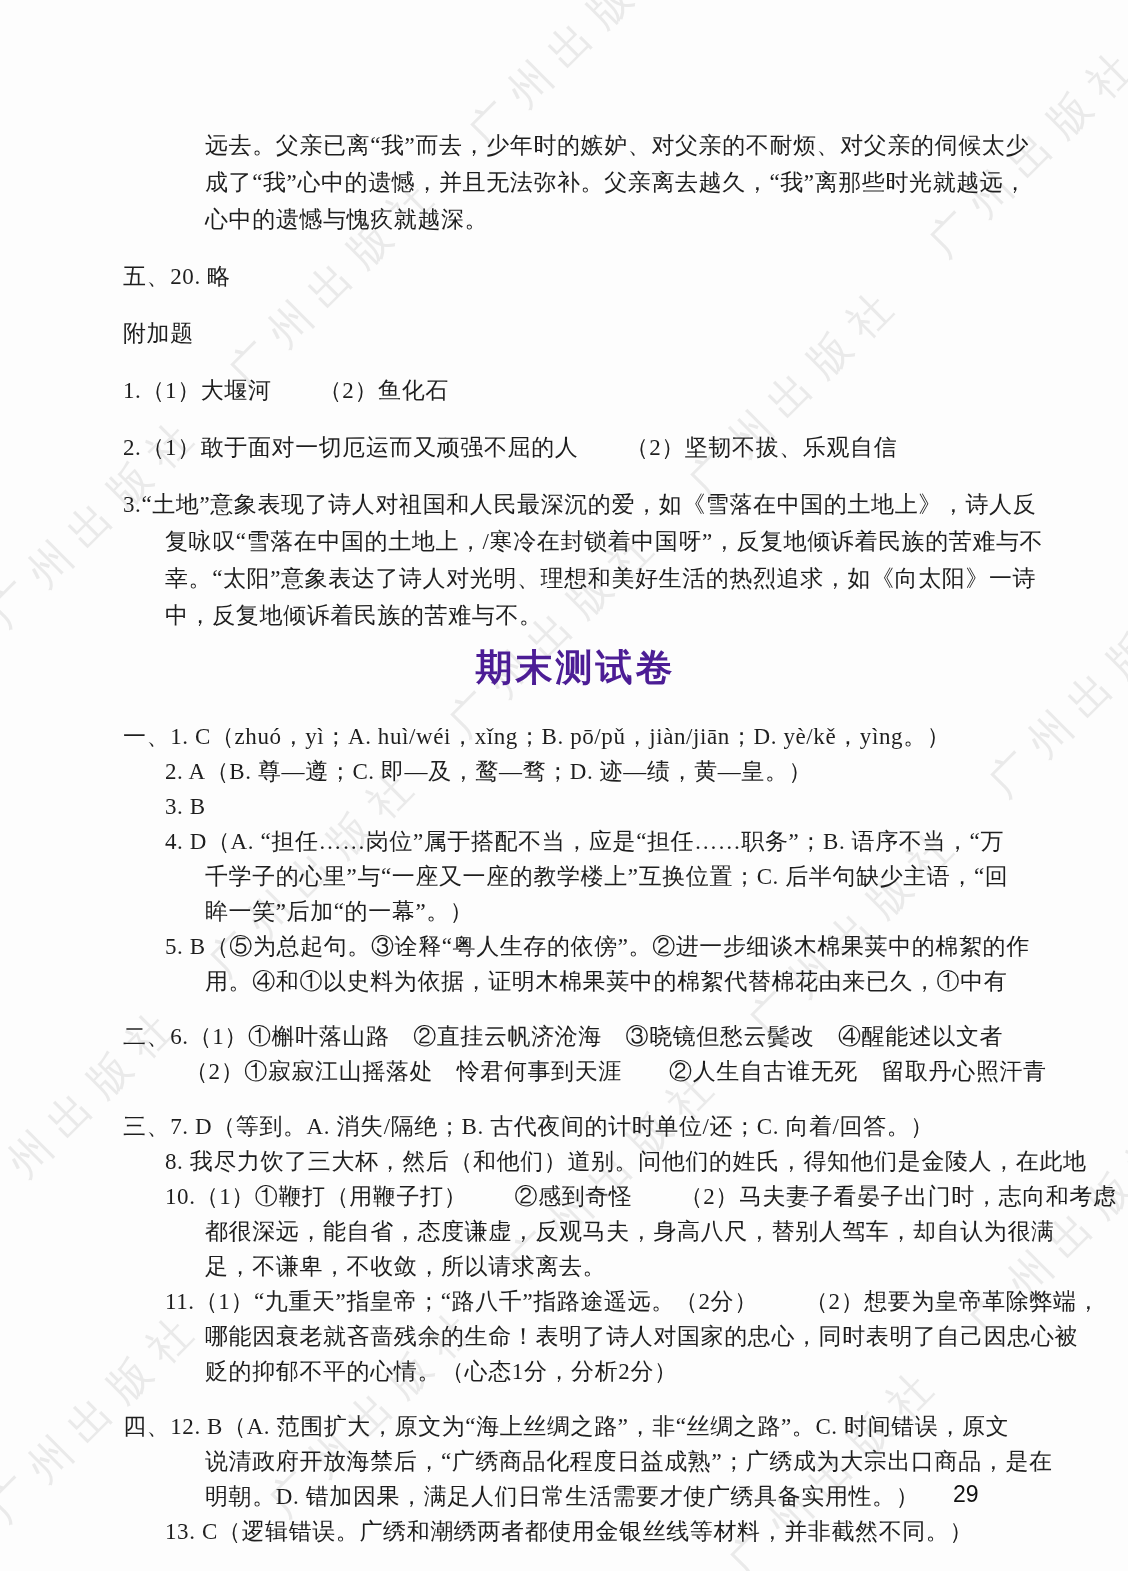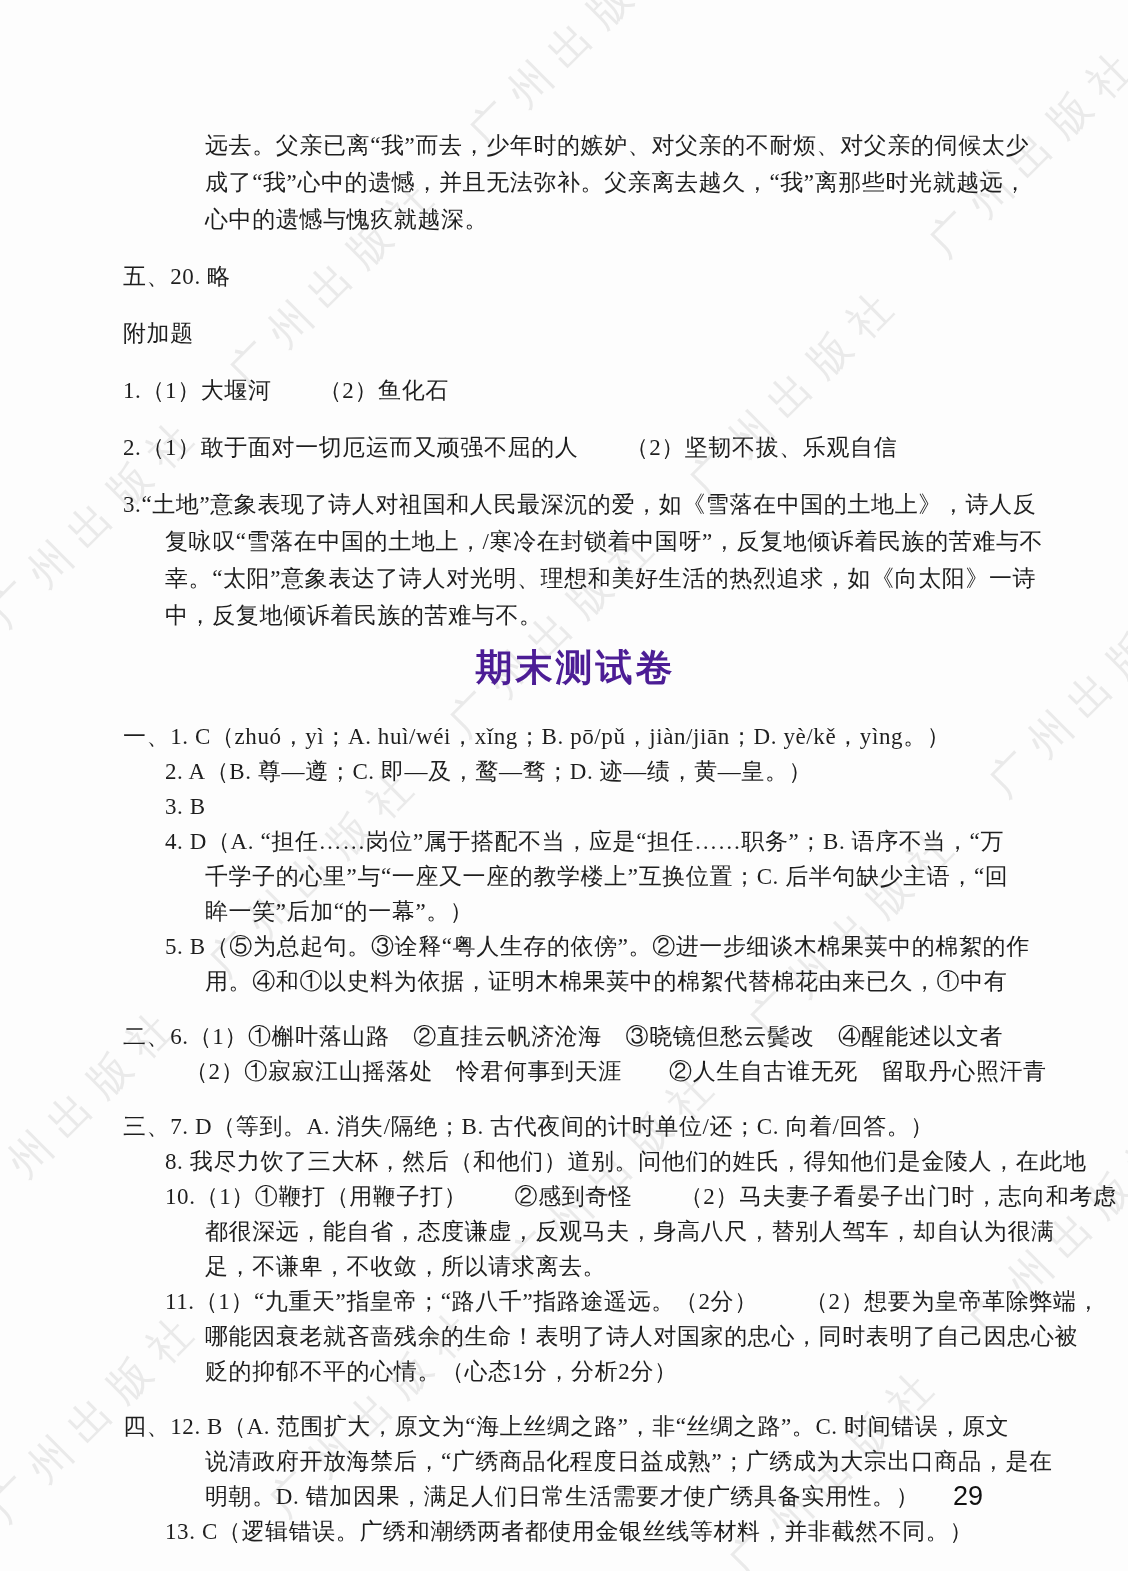--- a/index.html
+++ b/index.html
@@ -49,21 +49,21 @@
     text-align:center;
     font-size:37px;
     font-weight:bold;
     letter-spacing:3px;
     color:#4c1d95;
   }
   #page-num{
     position:absolute;
     left:953px;top:1481px;
     z-index:1;
-    font-size:27px;
+    font-size:23px;
     font-family:"Liberation Sans","DejaVu Sans",sans-serif;
     color:#111111;
   }
 </style>
 </head>
 <body>
 
 <div id="page">
 
   <div class="wm" style="left:575px;top:40px">广州出版社</div>

